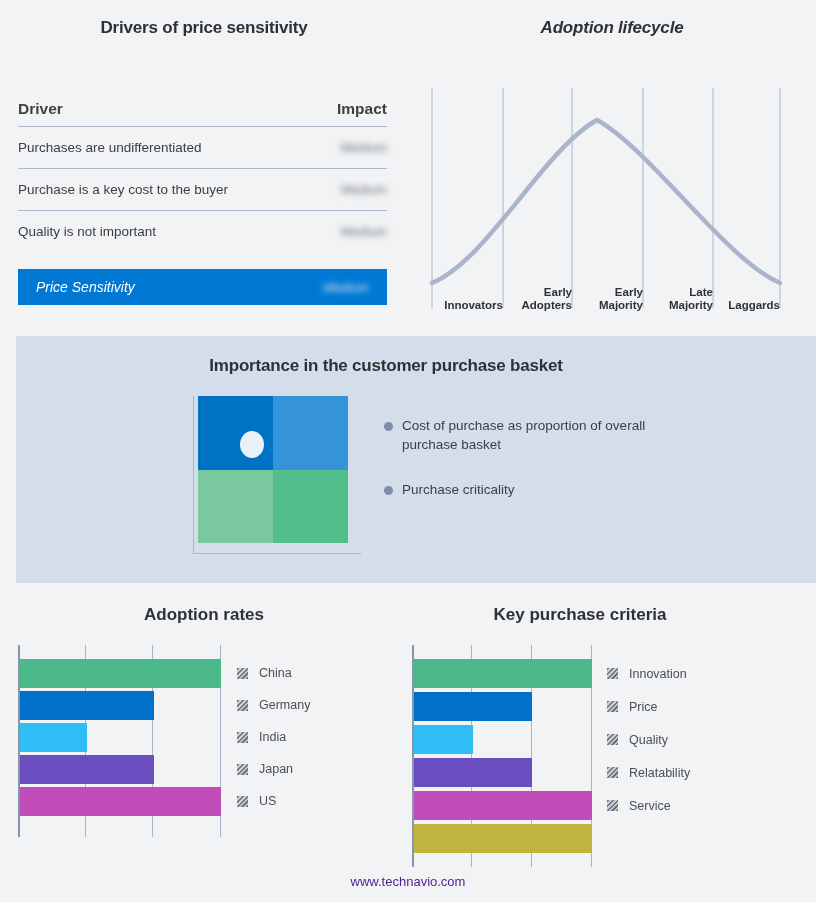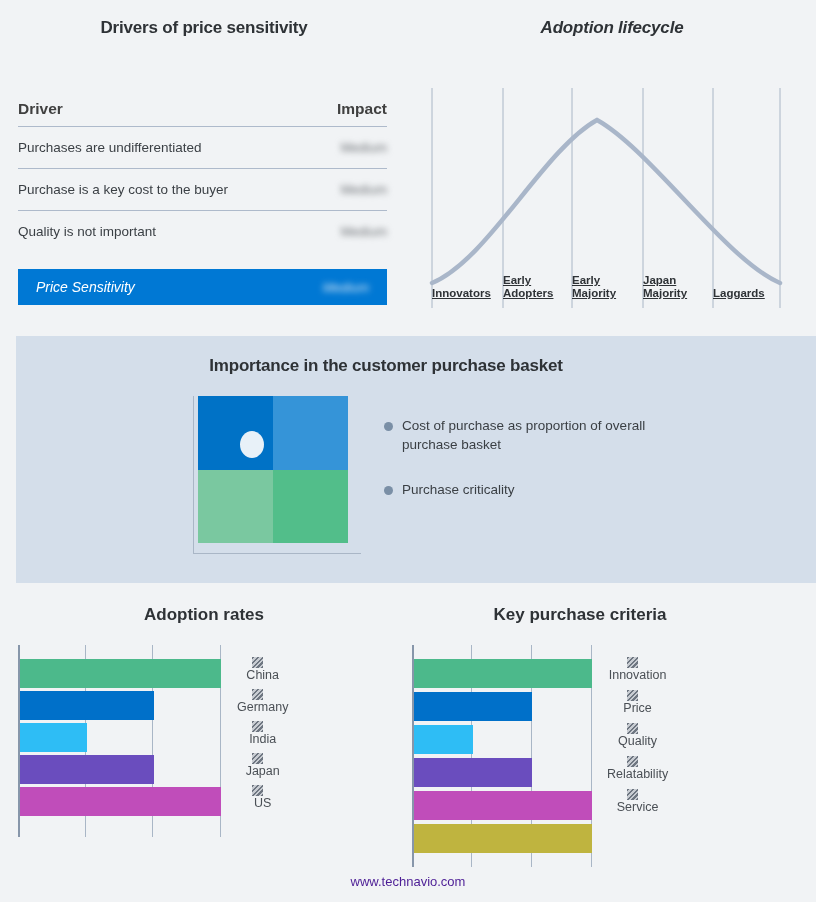--- a/index.html
+++ b/index.html
@@ -58,27 +58,26 @@
   }
   .drow.highlight .dcell { color: #FFFFFF; font-size: 14px; font-style: italic; }
   .drow.highlight .blurred { color: #DCE9F6; }
 
   
   #lifecycle-panel { left: 408px; top: 0; width: 408px; height: 336px; }
   #lifecycle-title { position: absolute; left: 0; top: 18px; width: 408px; font-style: italic; }
   #lifecycle-svg { position: absolute; left: 0; top: 70px; }
   .seg-label {
     position: absolute;
-    text-align: left;
+    text-align: right;
     font-size: 11.5px;
     font-weight: bold;
     color: #2E3236;
     line-height: 13px;
-    bottom: 36px;
-    text-decoration: underline;
+    bottom: 24px;
   }
 
   
   #importance-band {
     left: 16px; top: 336px; width: 816px; height: 247px;
     background: #D4DEEA;
   }
   #importance-title { position: absolute; left: 0; top: 20px; width: 740px; }
   #quad-wrap { position: absolute; left: 170px; top: 60px; width: 175px; height: 165px; }
   .quad-grid {
@@ -109,21 +108,21 @@
   
   #adoption-panel { left: 0; top: 583px; width: 408px; height: 319px; }
   #criteria-panel { left: 395px; top: 583px; width: 421px; height: 319px; }
   .bc-title { position: absolute; top: 22px; font-size: 17px; font-weight: bold; color: #2E3236; text-align: center; }
   .barchart { position: absolute; }
   .bc-plot { position: absolute; }
   .gridline { position: absolute; width: 1px; background: #A9B6C6; }
   .gridline.axis { background: #8796AA; }
   .bar { position: absolute; height: 29px; }
   .bc-legend { position: absolute; }
-  .bl-row { display: flex; align-items: center; flex-direction: column; }
+  .bl-row { display: flex; align-items: center; }
   .hatch {
     width: 11px; height: 11px; flex: none; margin-right: 11px;
     background:
       repeating-linear-gradient(-45deg,
         #6E7681 0px, #6E7681 1.6px,
         #C8CCD2 1.6px, #C8CCD2 3.4px);
   }
   .bl-txt { font-size: 12.5px; color: #4A4F55; }
 
   #footer {
@@ -179,21 +178,21 @@
       <line x1="235" y1="18" x2="235" y2="238" stroke="#A9B6C6" stroke-width="1"></line>
       <line x1="305" y1="18" x2="305" y2="238" stroke="#A9B6C6" stroke-width="1"></line>
       <line x1="372" y1="18" x2="372" y2="238" stroke="#A9B6C6" stroke-width="1"></line>
     </g>
     <path d="M 24 213 C 80 190, 135 80, 189 50 C 243 80, 318 190, 372 213" fill="none" stroke="#A9B6C9" stroke-width="4.5" stroke-linecap="round"></path>
   </svg>
 
   <div class="seg-label" style="left:24px;  width:71px;">Innovators</div>
   <div class="seg-label" style="left:95px;  width:69px;">Early Adopters</div>
   <div class="seg-label" style="left:164px; width:71px;">Early Majority</div>
-  <div class="seg-label" style="left:235px; width:70px;">Japan Majority</div>
+  <div class="seg-label" style="left:235px; width:70px;">Late Majority</div>
   <div class="seg-label" style="left:305px; width:67px;">Laggards</div>
 </div>
 
 <div class="panel" id="importance-band">
   <div class="sec-title" id="importance-title">Importance in the customer purchase basket</div>
 
   <div id="quad-wrap">
     <div class="axis-v"></div>
     <div class="axis-h"></div>
     <div class="quad-grid">

